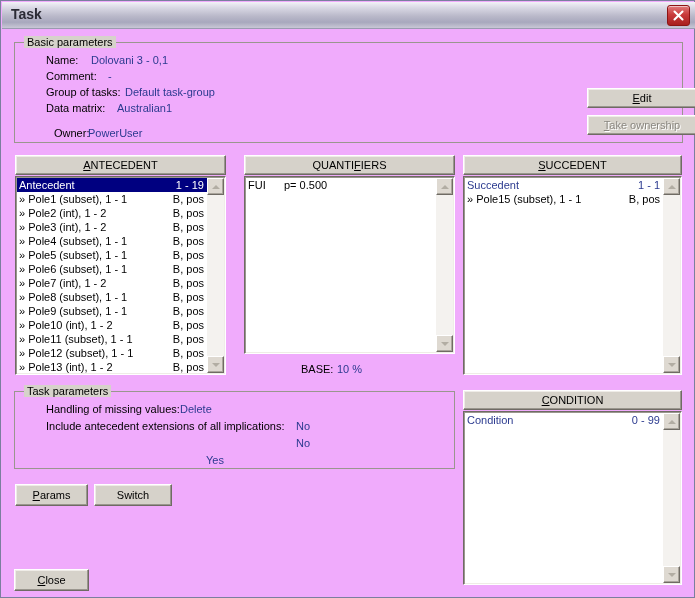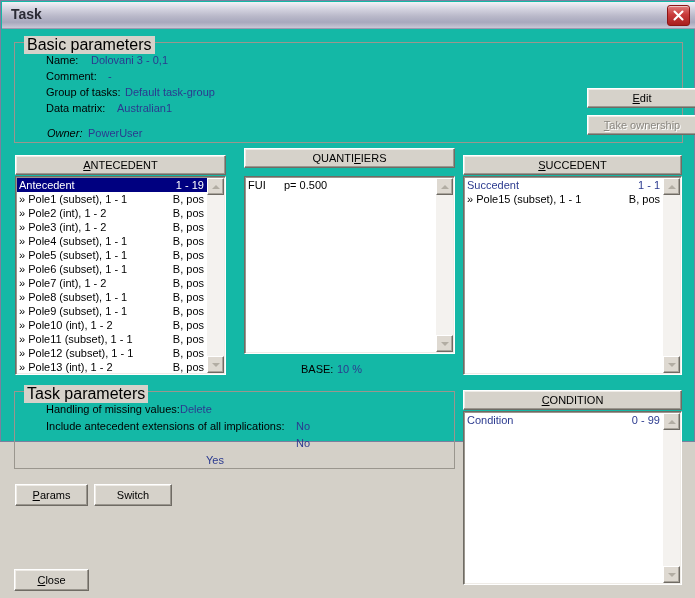--- a/index.html
+++ b/index.html
@@ -4,23 +4,23 @@
 <style>
   html,body{margin:0;padding:0;}
   body{
     width:695px;height:598px;overflow:hidden;
     background:#d4d0c8;
     font-family:"Liberation Sans","DejaVu Sans",sans-serif;
     font-size:11px;color:#000;
     -webkit-font-smoothing:none;
   }
   #window{
-    position:absolute;left:0;top:0;width:695px;height:442px;
+    position:absolute;left:0;top:0;width:695px;height:598px;
     box-sizing:border-box;
-    background:#14b8a6;
+    background:#f0abfc;
     border:1px solid #7b7f9e;
   }
   
   #titlebar{
     position:absolute;left:1px;top:1px;width:693px;height:26px;
     background:linear-gradient(to bottom,#f3f2f7 0%,#d9d8e4 22%,#b9b8c9 55%,#a8a8bd 78%,#c9c8d6 100%);
     border-bottom:1px solid #9a9ab0;
   }
   #title-text{
     position:absolute;left:9px;top:4px;
@@ -42,21 +42,21 @@
     border-top-color:#ffffff;border-left-color:#ffffff;
     outline:none;
   }
   .group-inner{
     position:absolute;left:-1px;top:-1px;right:-1px;bottom:-1px;
     border:1px solid #9a968e;
     pointer-events:none;
   }
   .group-label{
     position:absolute;top:-7px;left:9px;
-    background:#d6d2ca;padding:0 3px;font-size:16px;color:#000;
+    background:#d6d2ca;padding:0 3px;font-size:11px;color:#000;
     z-index:3;
   }
   
   .lbl{position:absolute;white-space:nowrap;font-size:11px;color:#000;padding-left:24px;}
   .val{color:#2b3a8f;}
   
   .btn{
     position:absolute;box-sizing:border-box;
     background:#d6d2ca;
     border:1px solid;
@@ -142,21 +142,21 @@
 
     <span class="lbl" style="left:7px;top:27px;">Comment:</span>
     <span class="lbl val" style="left:69px;top:27px;">-</span>
 
     <span class="lbl" style="left:7px;top:43px;">Group of tasks:</span>
     <span class="lbl val" style="left:86px;top:43px;">Default task-group</span>
 
     <span class="lbl" style="left:7px;top:59px;">Data matrix:</span>
     <span class="lbl val" style="left:78px;top:59px;">Australian1</span>
 
-    <span class="lbl" style="left:8px;top:84px;font-style:italic;">Owner:</span>
+    <span class="lbl" style="left:15px;top:84px;">Owner:</span>
     <span class="lbl val" style="left:49px;top:84px;">PowerUser</span>
 
     <div class="btn" style="left:572px;top:45px;width:110px;height:20px;">
       <span><u>E</u><span>dit</span></span>
     </div>
     <div class="btn disabled" style="left:572px;top:72px;width:110px;height:20px;">
       <span><u>T</u><span>ake ownership</span></span>
     </div>
   </div>
 
@@ -226,21 +226,21 @@
       <div class="sb-btn sb-up">
           <span class="arrow up"></span>
         </div>
       <div class="sb-track"></div>
       <div class="sb-btn sb-dn">
           <span class="arrow dn"></span>
         </div>
     </div>
   </div>
 
-  <div class="panel-head" style="left:243px;top:147px;width:211px;">
+  <div class="panel-head" style="left:243px;top:154px;width:211px;">
     <span><span>QUANTI</span><u>F</u><span>IERS</span></span>
   </div>
   <div class="listbox" style="left:243px;top:175px;width:211px;height:178px;">
     <div class="listarea">
       <div class="row">
         <span class="rl">FUI</span>
         <span class="rl" style="left:38px;">p= 0.500</span>
       </div>
     </div>
     <div class="vscroll">

